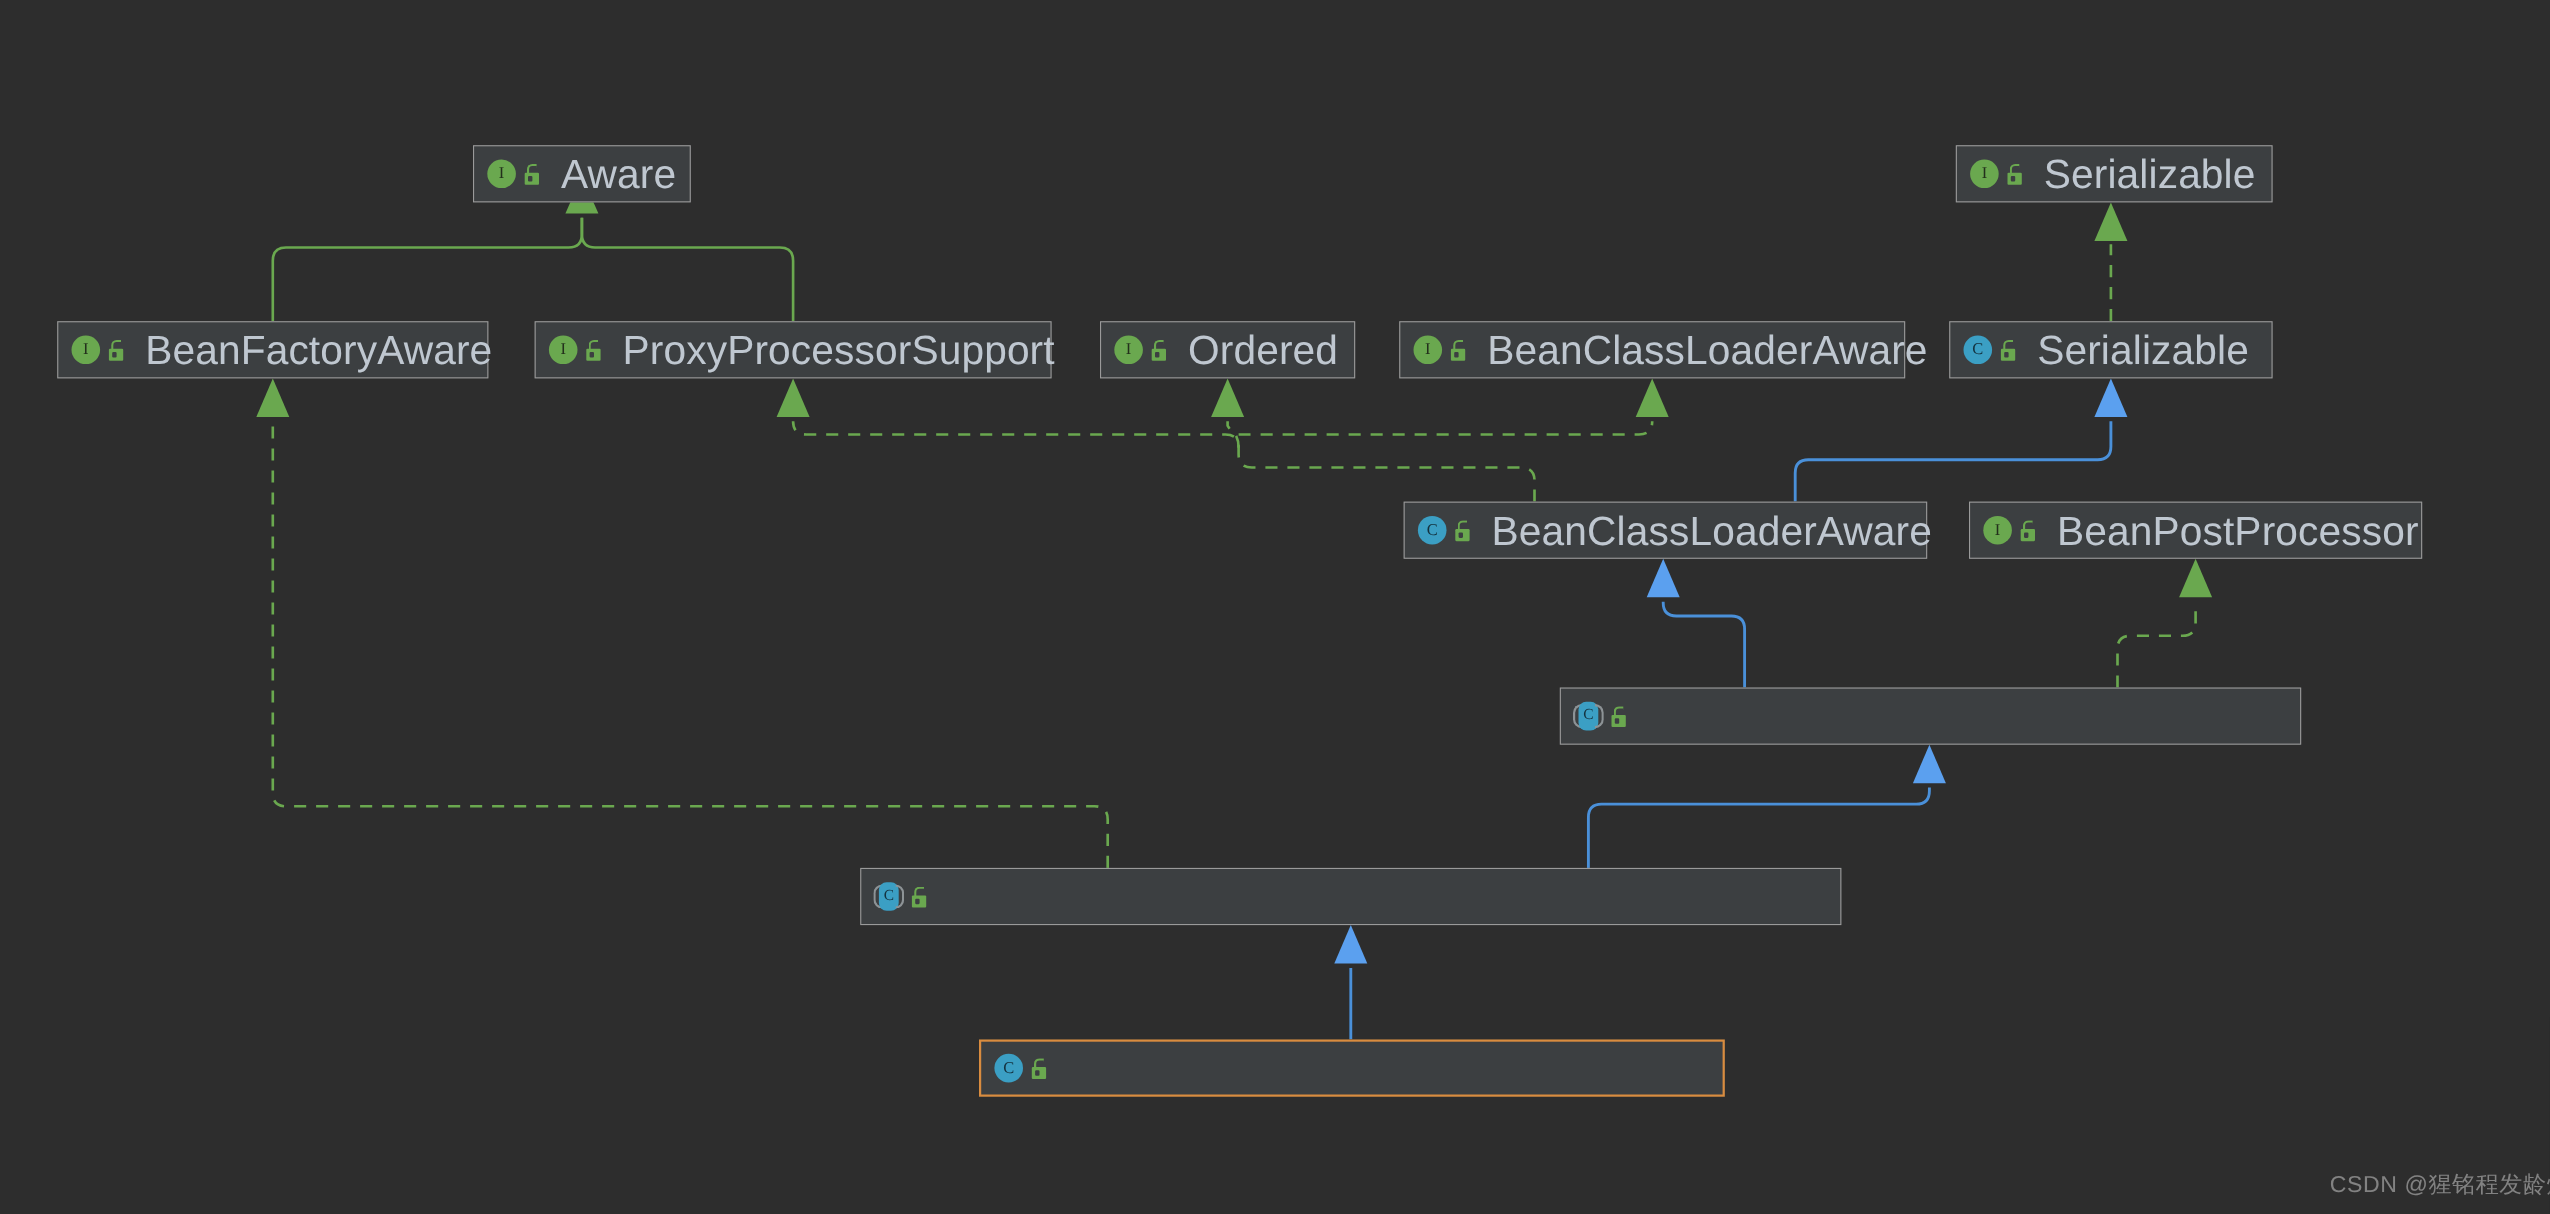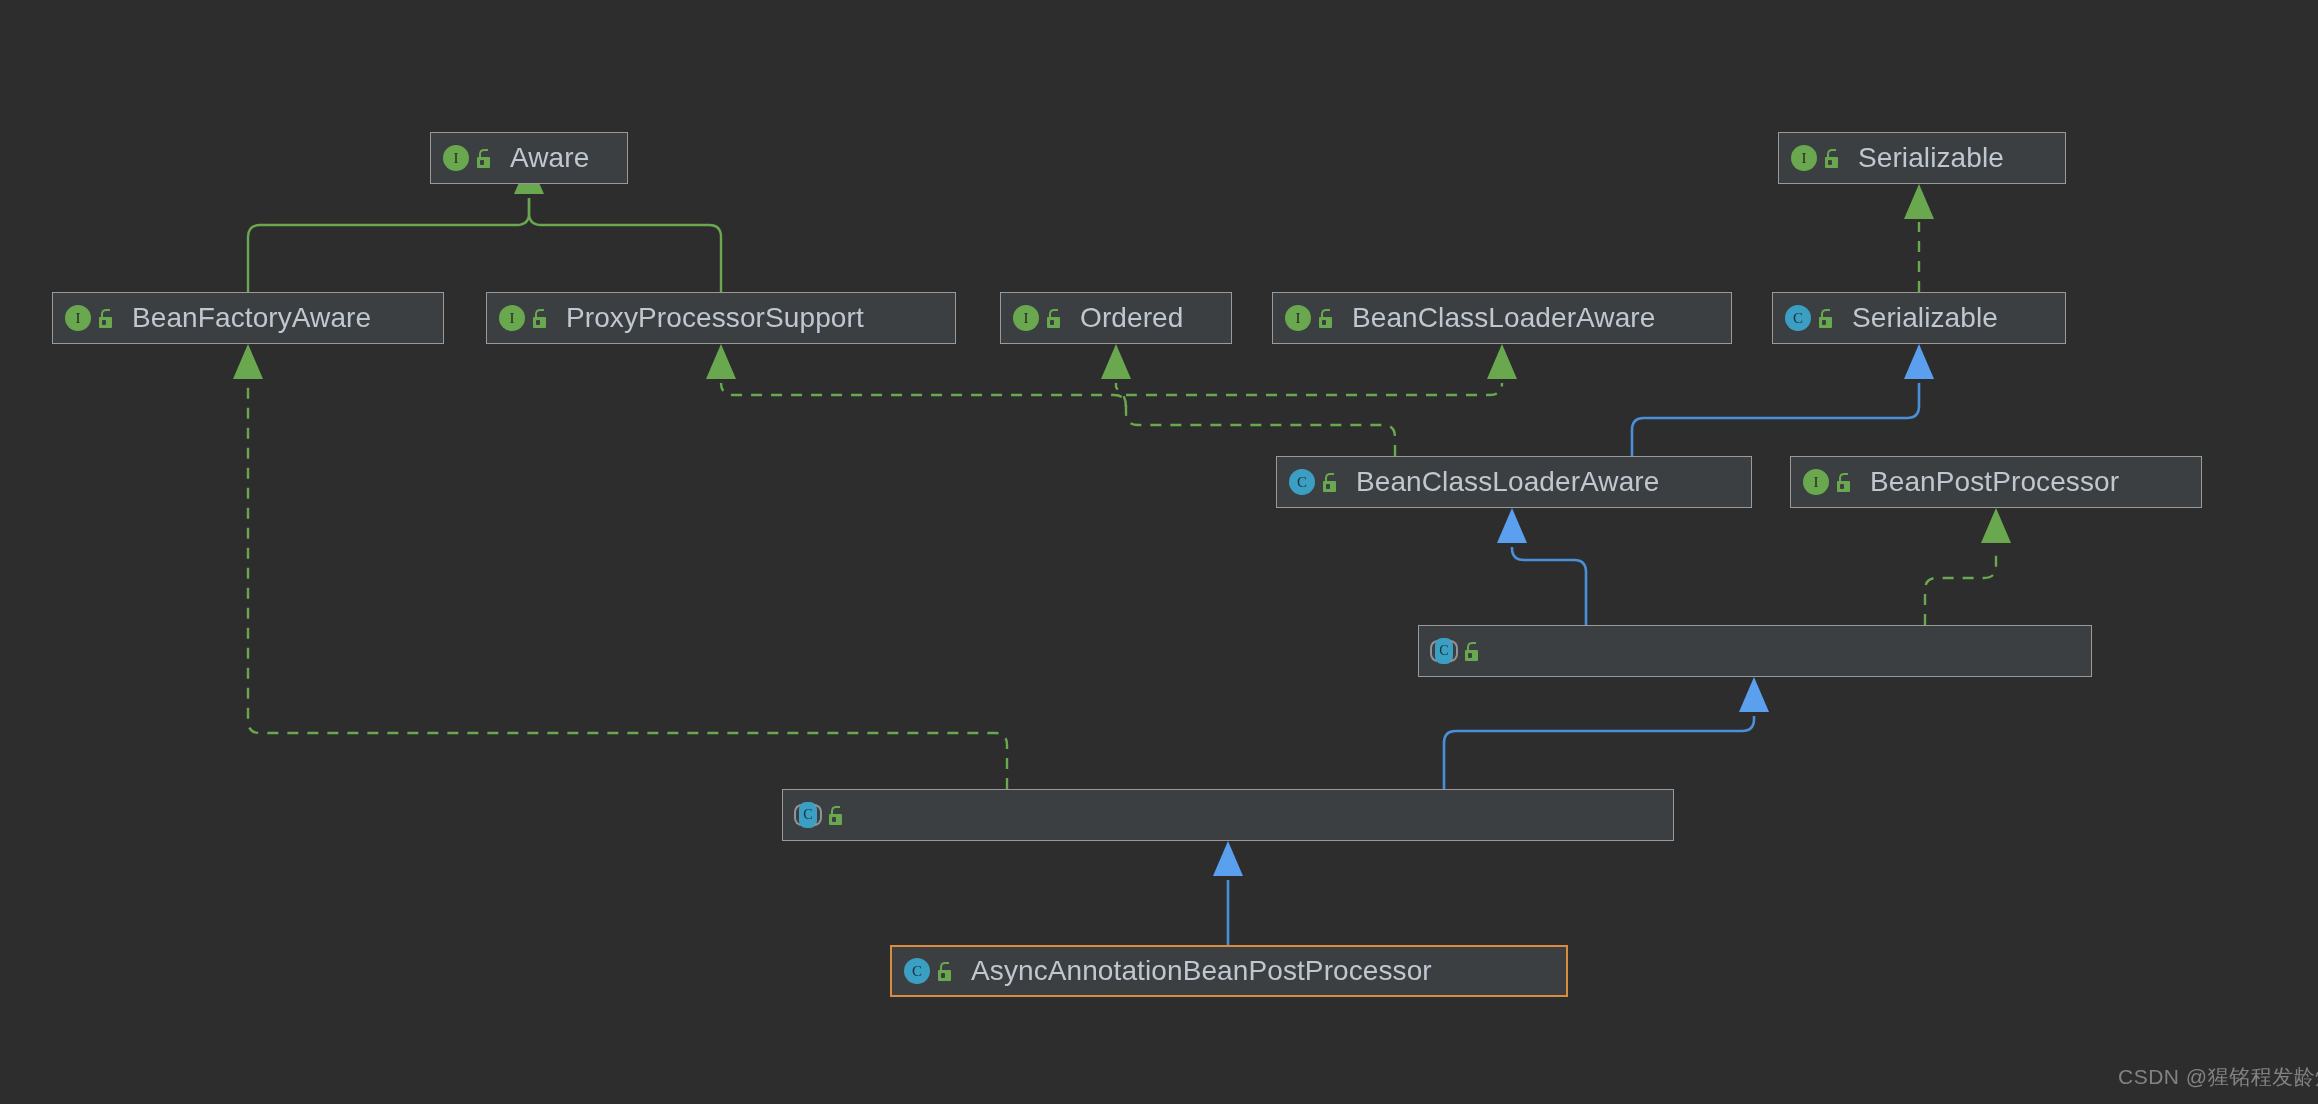--- a/index.html
+++ b/index.html
@@ -36,21 +36,21 @@
     align-items: center;
     height: 52px;
     padding: 0 16px 0 12px;
     white-space: nowrap;
   }
   .node.selected {
     border: 2px solid #d98c3f;
   }
   .node-label {
     color: #bfc7d0;
-    font-size: 28px;
+    font-size: 37px;
     line-height: 1;
     letter-spacing: 0.1px;
     margin-left: 16px;
   }
   
   .tico {
     position: relative;
     width: 26px;
     height: 26px;
     flex: 0 0 26px;
@@ -349,19 +349,18 @@
 
   <div class="node selected" style="left:890px; top:945px; width:678px;">
     <span class="tico cls">
       <span class="disc">C</span>
     </span>
     <span class="lock">
       <span class="shackle"></span>
         <span class="body"></span>
         <span class="keyhole"></span>
     </span>
-    <span class="node-label">AsyncAnnotationBeanPostProcessor</span>
   </div>
 
   <div class="watermark" id="wm-a">CSDN @程序猿烧红薯</div>
   <div class="watermark" id="wm-b">CSDN @猩铭程发龄烙纹著</div>
 
 </div>
 
 </body></html>

